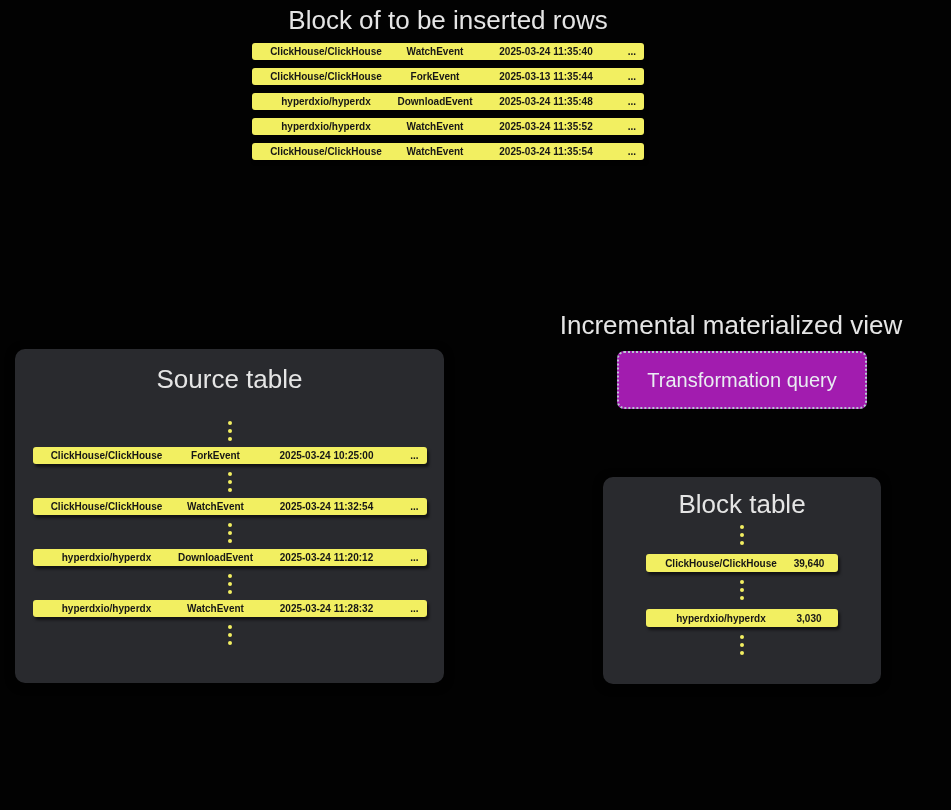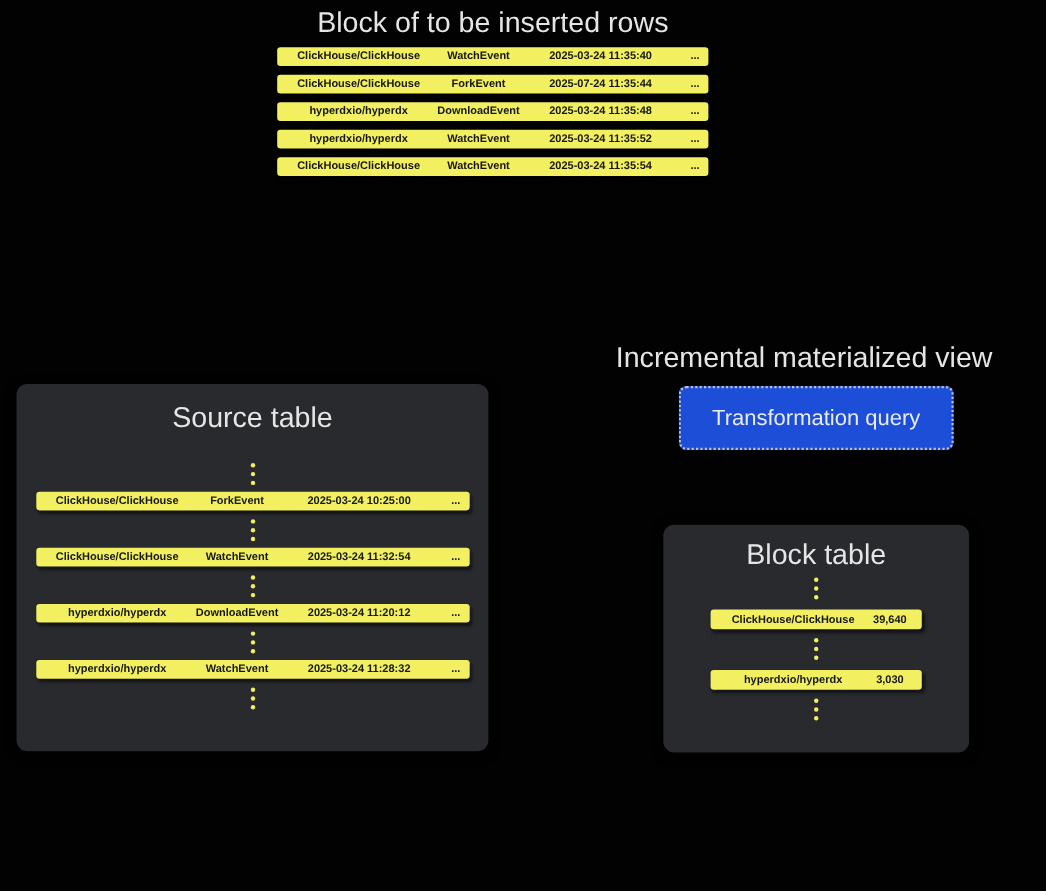--- a/index.html
+++ b/index.html
@@ -89,21 +89,21 @@
 
   
   .mv-title {
     position: absolute;
     left: 525px; top: 309px; width: 412px;
   }
   .transform-btn {
     position: absolute;
     left: 617px; top: 351px;
     width: 250px; height: 58px;
-    background: #1d4ed8;
+    background: #a21caf;
     border: 2px dotted #b9c4d2;
     border-radius: 7px;
     display: flex;
     align-items: center;
     justify-content: center;
     color: #e9edf2;
     font-size: 20px;
     cursor: pointer;
     white-space: nowrap;
   }
@@ -118,21 +118,21 @@
 
     <div class="yrow">
       <span class="col c-repo">ClickHouse/ClickHouse</span>
       <span class="col c-event">WatchEvent</span>
       <span class="col c-ts">2025-03-24 11:35:40</span>
       <span class="col c-more">...</span>
     </div>
     <div class="yrow">
       <span class="col c-repo">ClickHouse/ClickHouse</span>
       <span class="col c-event">ForkEvent</span>
-      <span class="col c-ts">2025-07-24 11:35:44</span>
+      <span class="col c-ts">2025-03-13 11:35:44</span>
       <span class="col c-more">...</span>
     </div>
     <div class="yrow">
       <span class="col c-repo">hyperdxio/hyperdx</span>
       <span class="col c-event">DownloadEvent</span>
       <span class="col c-ts">2025-03-24 11:35:48</span>
       <span class="col c-more">...</span>
     </div>
     <div class="yrow">
       <span class="col c-repo">hyperdxio/hyperdx</span>

